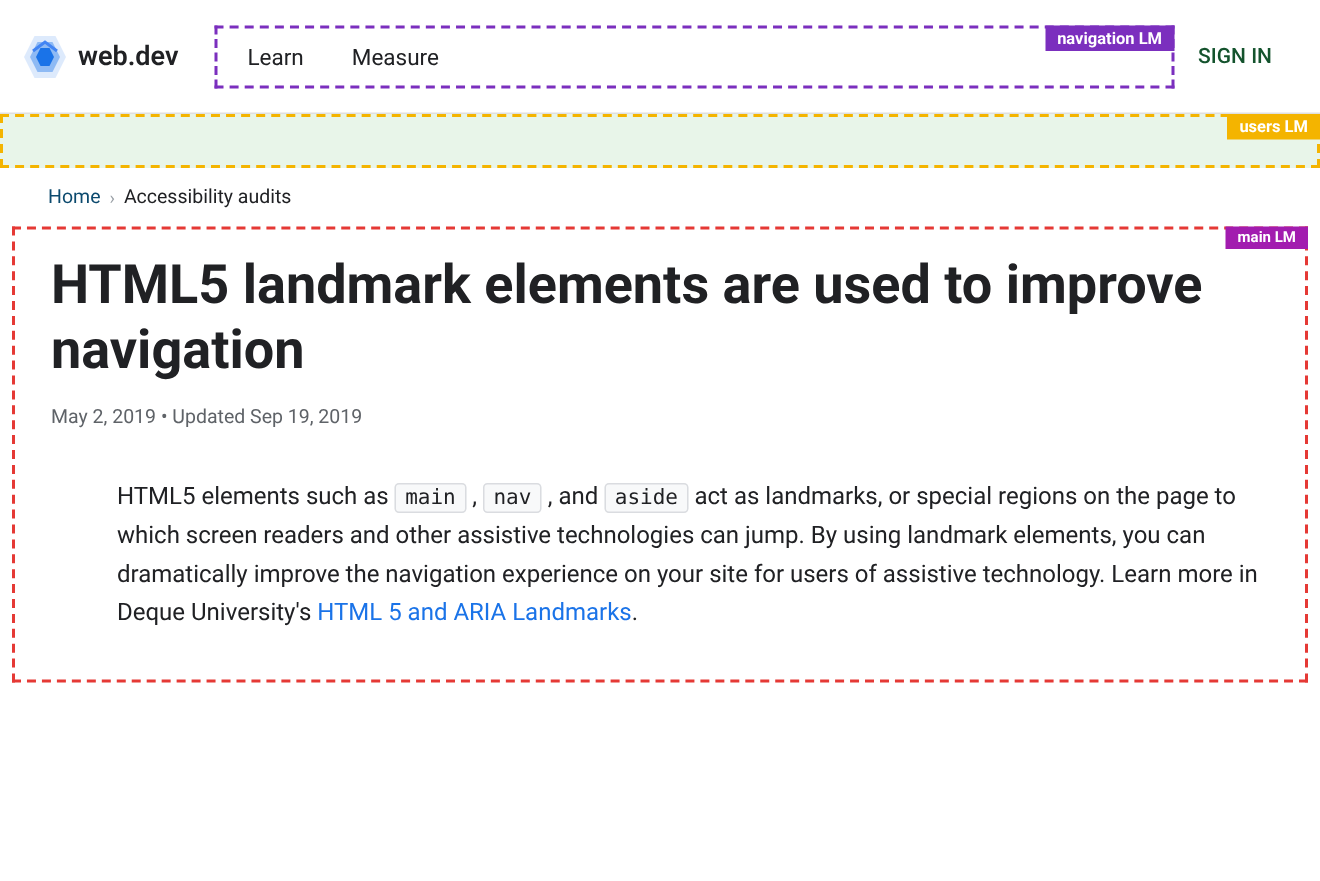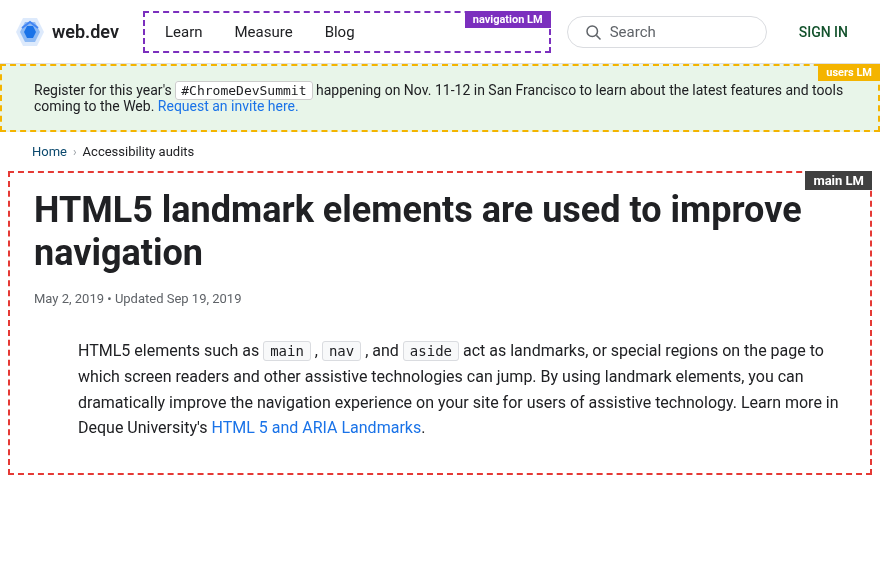--- a/index.html
+++ b/index.html
@@ -2,21 +2,21 @@
 <html><head>
   <meta charset="utf-8">
   <style>
     * { box-sizing: border-box; margin: 0; padding: 0; }
     body { font-family: 'Google Sans', Roboto, Arial, sans-serif; font-size: 16px; color: #202124; background: #fff; width: 880px; }
 
     
     .header {
       display: flex;
       align-items: center;
-      height: 64px;
+      height: 76px;
       padding: 0 16px;
       border-bottom: 1px solid #e0e0e0;
       position: relative;
       z-index: 10;
     }
 
     .logo-area {
       display: flex;
       align-items: center;
       margin-right: 24px;
@@ -197,23 +197,23 @@
       position: relative;
       border: 2px dashed #e53935;
       margin: 0 8px 8px;
       padding: 16px 24px 32px;
     }
 
     .main-badge {
       position: absolute;
       top: -2px;
       right: -2px;
-      background: #404040;
+      background: #a21caf;
       color: white;
-      font-size: 13px;
+      font-size: 10px;
       font-weight: bold;
       padding: 2px 8px;
     }
   </style>
 </head>
 <body>
 
 <header class="header">
   <div class="logo-area">
     <svg class="logo-icon" viewBox="0 0 28 28" fill="none" xmlns="http://www.w3.org/2000/svg">
@@ -223,43 +223,29 @@
       <path d="M6 10 L14 4 L22 10" stroke="#4285f4" stroke-width="2" fill="none"></path>
     </svg>
     <span class="logo-text">web.dev</span>
   </div>
 
   <div class="nav-wrapper">
     <span class="nav-badge">navigation LM</span>
     <nav style="display:flex; align-items:flex-start;">
       <span class="nav-item">Learn</span>
       <span class="nav-item">Measure</span>
-      <span class="nav-item">Blog</span>
     </nav>
   </div>
 
-  <div class="search-area">
-    <svg class="search-icon-svg" viewBox="0 0 24 24" fill="none" stroke="#5f6368" stroke-width="2">
-      <circle cx="11" cy="11" r="7"></circle>
-      <line x1="16.5" y1="16.5" x2="22" y2="22"></line>
-    </svg>
-    <span class="search-placeholder">Search</span>
-  </div>
 
   <span class="sign-in-btn">SIGN IN</span>
 </header>
 
 <div class="banner-wrapper">
   <span class="banner-badge">users LM</span>
-  <p>
-    <span>Register for this year's</span>
-    <span class="banner-hashtag">#ChromeDevSummit</span>
-    <span> <span>happening on Nov. 11-12 in San Francisco to learn about the latest features and tools coming to the Web.</span> </span>
-    <a class="banner-link" href="#">Request an invite here.</a>
-  </p>
 </div>
 
 <nav class="breadcrumb">
   <a class="breadcrumb-link" href="#">Home</a>
   <span class="breadcrumb-separator">›</span>
   <span class="breadcrumb-current">Accessibility audits</span>
 </nav>
 
 <div class="main-wrapper">
   <span class="main-badge">main LM</span>

